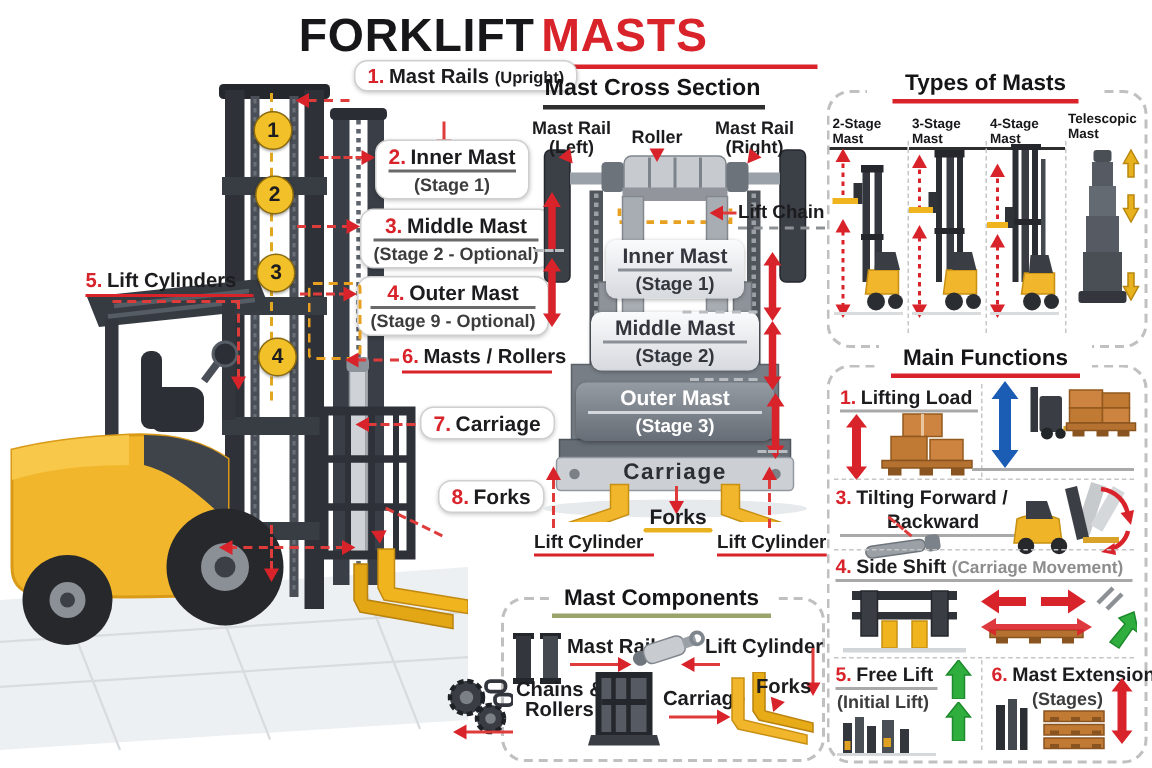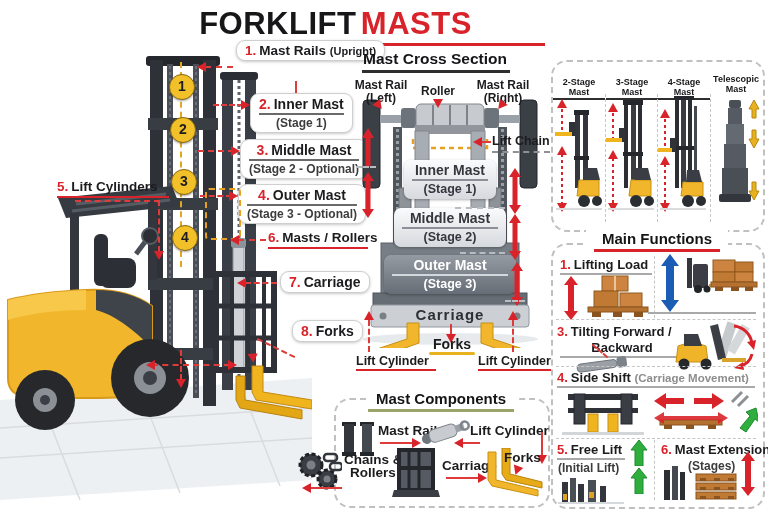--- a/index.html
+++ b/index.html
@@ -32,21 +32,21 @@
   .plate{position:absolute;text-align:center;font-weight:bold;border-radius:7px;
          background:linear-gradient(180deg,#fafbfc,#d6d9de);box-shadow:0 1px 3px rgba(0,0,0,.3);
          color:#33373d;}
   .plate .t1{font-size:14px;display:block;border-bottom:2px solid #8b9097;margin:2px 8px 0;padding-bottom:1px;}
   .plate .t2{font-size:12.5px;display:block;padding:1px 0 3px;}
   .plate.dark{background:linear-gradient(180deg,#959ba2,#676d76);color:#fff;}
   .plate.dark .t1{border-color:#d4d8dd;}
   .circle{position:absolute;width:24px;height:24px;border-radius:50%;background:#f2c028;
           border:1.5px solid #8a6a10;color:#1d1d1f;font-weight:bold;font-size:14px;
           text-align:center;line-height:22px;box-shadow:0 1px 2px rgba(0,0,0,.35);}
-  .colhead{position:absolute;font-weight:bold;font-size:9px;color:#17171a;text-align:center;}
+  .colhead{position:absolute;font-weight:bold;font-size:9px;color:#17171a;text-align:left;}
   .runderline{position:absolute;height:0;border-top:2.5px solid #d9232a;}
   .grayunder{position:absolute;height:0;border-top:2px solid #a9a9a9;}
 </style>
 </head>
 <body>
 
 <div id="canvas">
 
   <div class="abs" style="left:0;top:6px;width:671px;text-align:center;">
     <span style="font-size:31px;font-weight:bold;letter-spacing:.5px;color:#17171a;">FORKLIFT</span>
@@ -144,21 +144,21 @@
 
   <div class="pill" style="left:240px;top:139px;font-size:14px;">
     <span class="pline1"><span class="num">3.</span><span>Middle Mast</span></span>
     <span class="psub" style="font-size:12px;">(Stage 2 - Optional)</span>
   </div>
   <div class="dh" style="left:198px;top:150px;width:36px;"></div>
   <div class="tri tri-r" style="left:231px;top:146px;"></div>
 
   <div class="pill" style="left:238px;top:184px;font-size:14px;">
     <span class="pline1"><span class="num">4.</span><span>Outer Mast</span></span>
-    <span class="psub" style="font-size:12px;">(Stage 3 - Optional)</span>
+    <span class="psub" style="font-size:12px;">(Stage 9 - Optional)</span>
   </div>
   <div class="dh" style="left:200px;top:195px;width:32px;"></div>
   <div class="tri tri-r" style="left:229px;top:191px;"></div>
 
   <div class="lbl" style="left:57px;top:179px;font-size:13.5px;">
     <span class="num">5.</span><span>Lift Cylinders</span>
   </div>
   <div class="runderline" style="left:57px;top:196px;width:112px;"></div>
   <div class="dh" style="left:75px;top:200px;width:85px;"></div>
   <div class="dv" style="left:158px;top:200px;height:52px;"></div>
@@ -295,20 +295,21 @@
     </svg>
   <svg class="abs" style="left:510px;top:262px;" width="14" height="44" viewBox="0 0 14 44">
       <polygon points="7,0 13,9 9.5,9 9.5,35 13,35 7,44 1,35 4.5,35 4.5,9 1,9" fill="#d9232a"></polygon>
     </svg>
   <div class="gdh" style="left:356px;top:166px;width:20px;"></div>
   <div class="gdh" style="left:455px;top:207px;width:50px;"></div>
   <div class="gdh" style="left:460px;top:252px;width:45px;"></div>
   <div class="gdh" style="left:505px;top:300px;width:20px;"></div>
 
   <div class="panel" style="left:551px;top:60px;width:210px;height:168px;"></div>
+  <div class="ptitle" style="left:578px;top:47px;width:158px;"><span class="runder">Types of Masts</span></div>
 
   <div class="colhead" style="left:553px;top:77px;width:52px;"><span class="dunder">2-Stage Mast</span></div>
   <div class="colhead" style="left:606px;top:77px;width:52px;"><span class="dunder">3-Stage Mast</span></div>
   <div class="colhead" style="left:658px;top:77px;width:52px;"><span class="dunder">4-Stage Mast</span></div>
   <div class="colhead" style="left:712px;top:74px;width:48px;white-space:normal;line-height:10px;">Telescopic Mast</div>
 
   <div class="abs" style="left:605px;top:94px;height:128px;border-left:1.5px dashed #c6c6c6;"></div>
   <div class="abs" style="left:657px;top:94px;height:128px;border-left:1.5px dashed #c6c6c6;"></div>
   <div class="abs" style="left:710px;top:94px;height:128px;border-left:1.5px dashed #c6c6c6;"></div>
 

